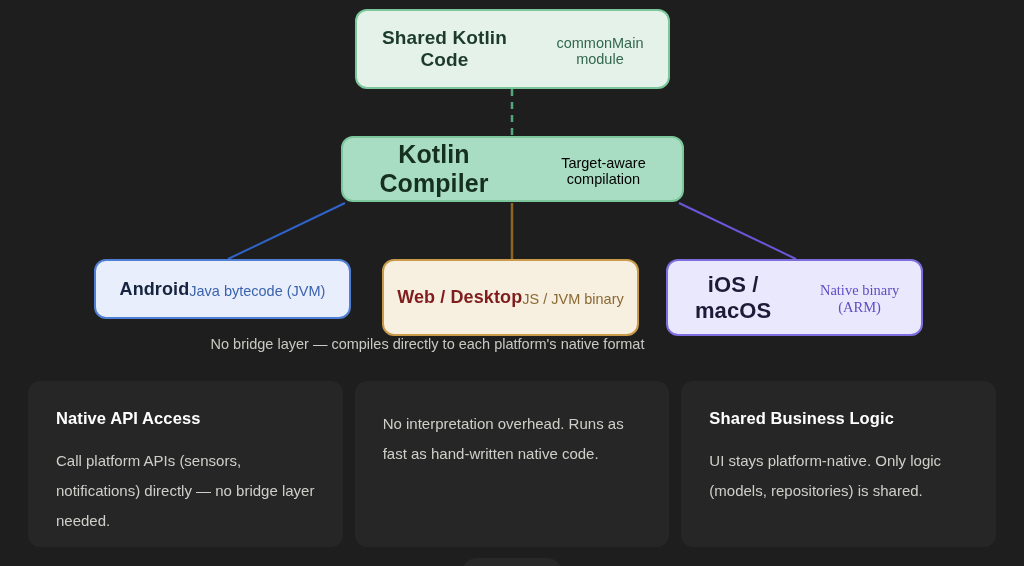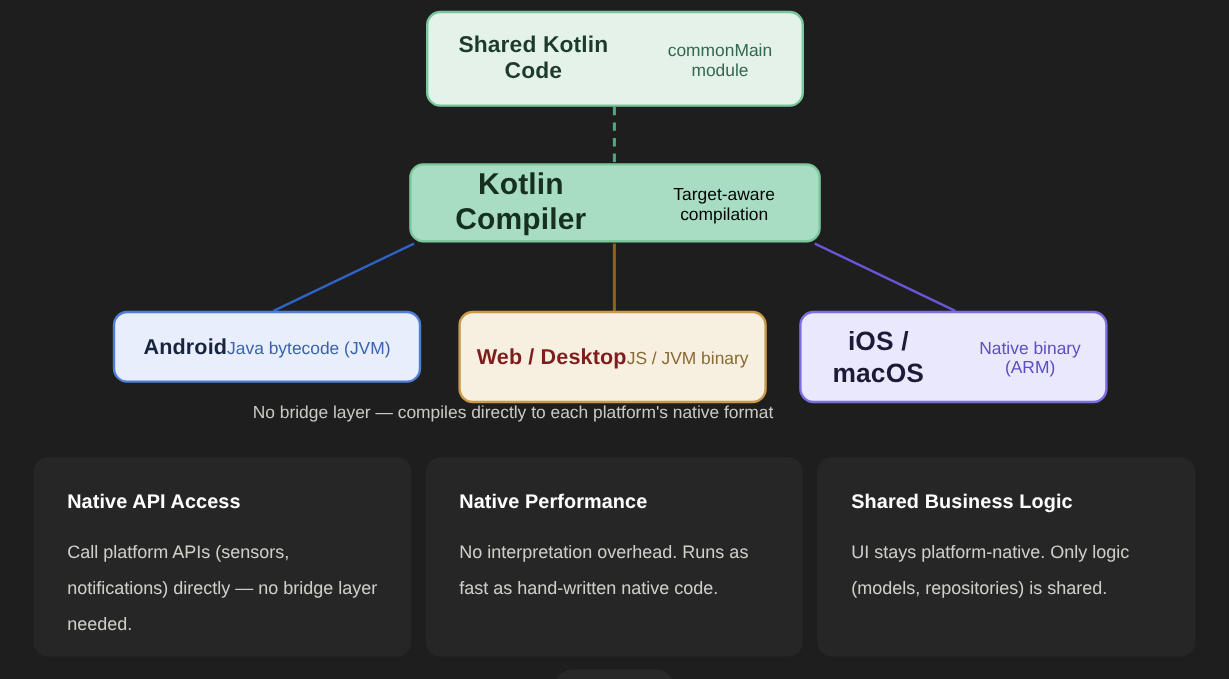--- a/index.html
+++ b/index.html
@@ -53,21 +53,21 @@
     background: #f7efdf; border: 2px solid #c89a4a;
   }
   #n-web .title { font-size: 18px; color: #7f1d1d; }
   #n-web .sub   { font-size: 14.5px; color: #8a6a34; }
 
   #n-ios {
     left: 666px; top: 259px; width: 257px; height: 77px;
     background: #eae8fc; border: 2px solid #7d6ee0;
   }
   #n-ios .title { font-size: 22px; color: #1d1a38; text-align: center; }
-  #n-ios .sub   { font-size: 14.5px; color: #5b4fc4; }
+  #n-ios .sub   { font-size: 14.5px; color: #5b4fc4; font-family: Liberation Serif, serif; }
 
   
   #caption {
     position: absolute; left: 0; top: 336px; width: 855px;
     text-align: center;
     font-size: 14.5px; color: #c9c9c4;
     z-index: 3;
   }
 
   
@@ -137,21 +137,20 @@
   </div>
 
   <div id="caption">No bridge layer — compiles directly to each platform's native format</div>
 
   <div id="cards">
     <div class="card">
       <h3>Native API Access</h3>
       <p>Call platform APIs (sensors, notifications) directly — no bridge layer needed.</p>
     </div>
     <div class="card">
-      <h3>Native Performance</h3>
       <p>No interpretation overhead. Runs as fast as hand-written native code.</p>
     </div>
     <div class="card">
       <h3>Shared Business Logic</h3>
       <p>UI stays platform-native. Only logic (models, repositories) is shared.</p>
     </div>
   </div>
 
   <div id="bottom-sliver"></div>
 

